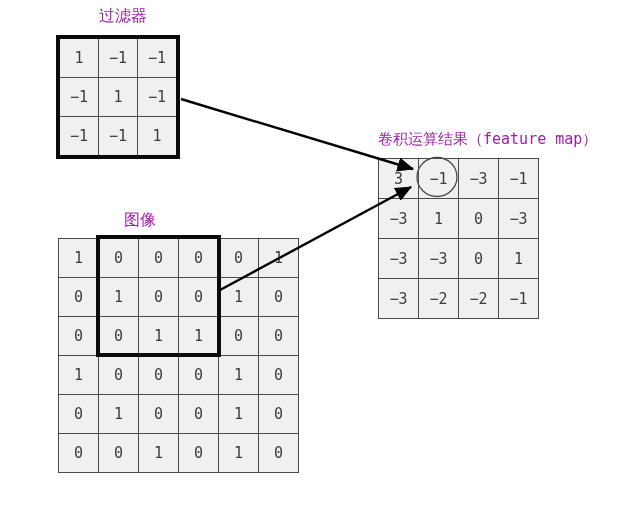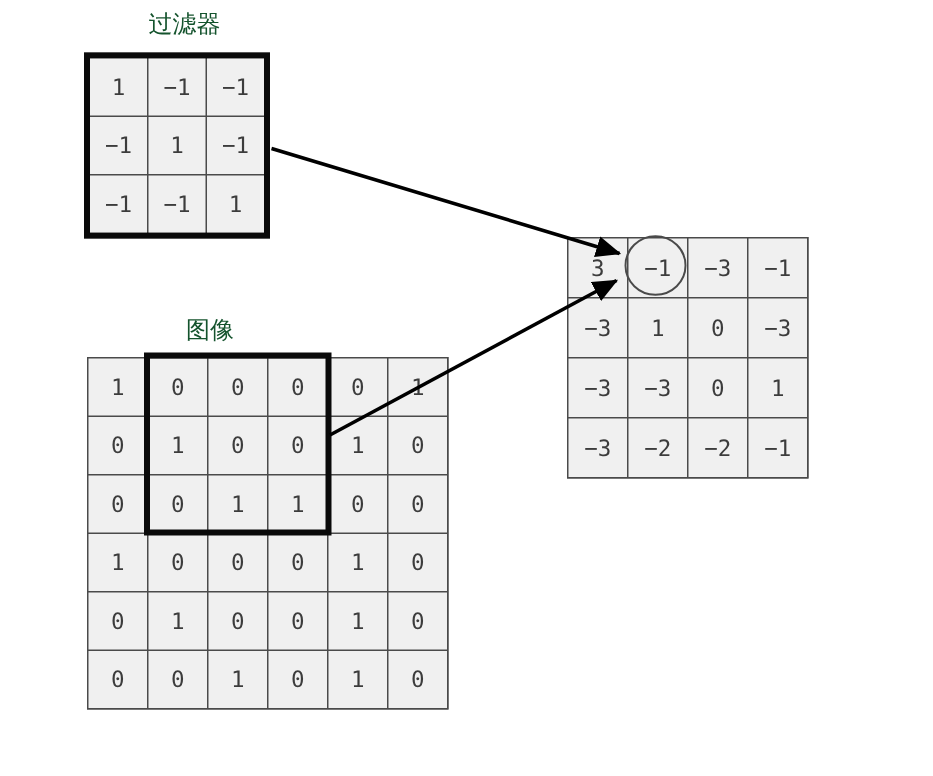--- a/index.html
+++ b/index.html
@@ -11,21 +11,21 @@
     position: relative;
     width: 622px;
     height: 517px;
     background: #ffffff;
     overflow: hidden;
     font-family: "DejaVu Sans Mono", "Liberation Mono", monospace;
   }
   .title {
     position: absolute;
     font-size: 16px;
-    color: #14532d;
+    color: #a21caf;
     white-space: nowrap;
     letter-spacing: 0px;
   }
   .grid {
     position: absolute;
     display: grid;
     gap: 1px;
     background: #4a4a4a;
     width: max-content;
     height: max-content;
@@ -138,20 +138,21 @@
       <div class="cell">0</div>
       <div class="cell">0</div>
       <div class="cell">1</div>
       <div class="cell">0</div>
       <div class="cell">1</div>
       <div class="cell">0</div>
     </div>
 
   <div id="highlight-box"></div>
 
+  <div class="title" id="featuremap-title">卷积运算结果（feature map）</div>
 
   <div class="grid" id="featuremap-grid">
       <div class="cell">3</div>
       <div class="cell">−1</div>
       <div class="cell">−3</div>
       <div class="cell">−1</div>
       <div class="cell">−3</div>
       <div class="cell">1</div>
       <div class="cell">0</div>
       <div class="cell">−3</div>

